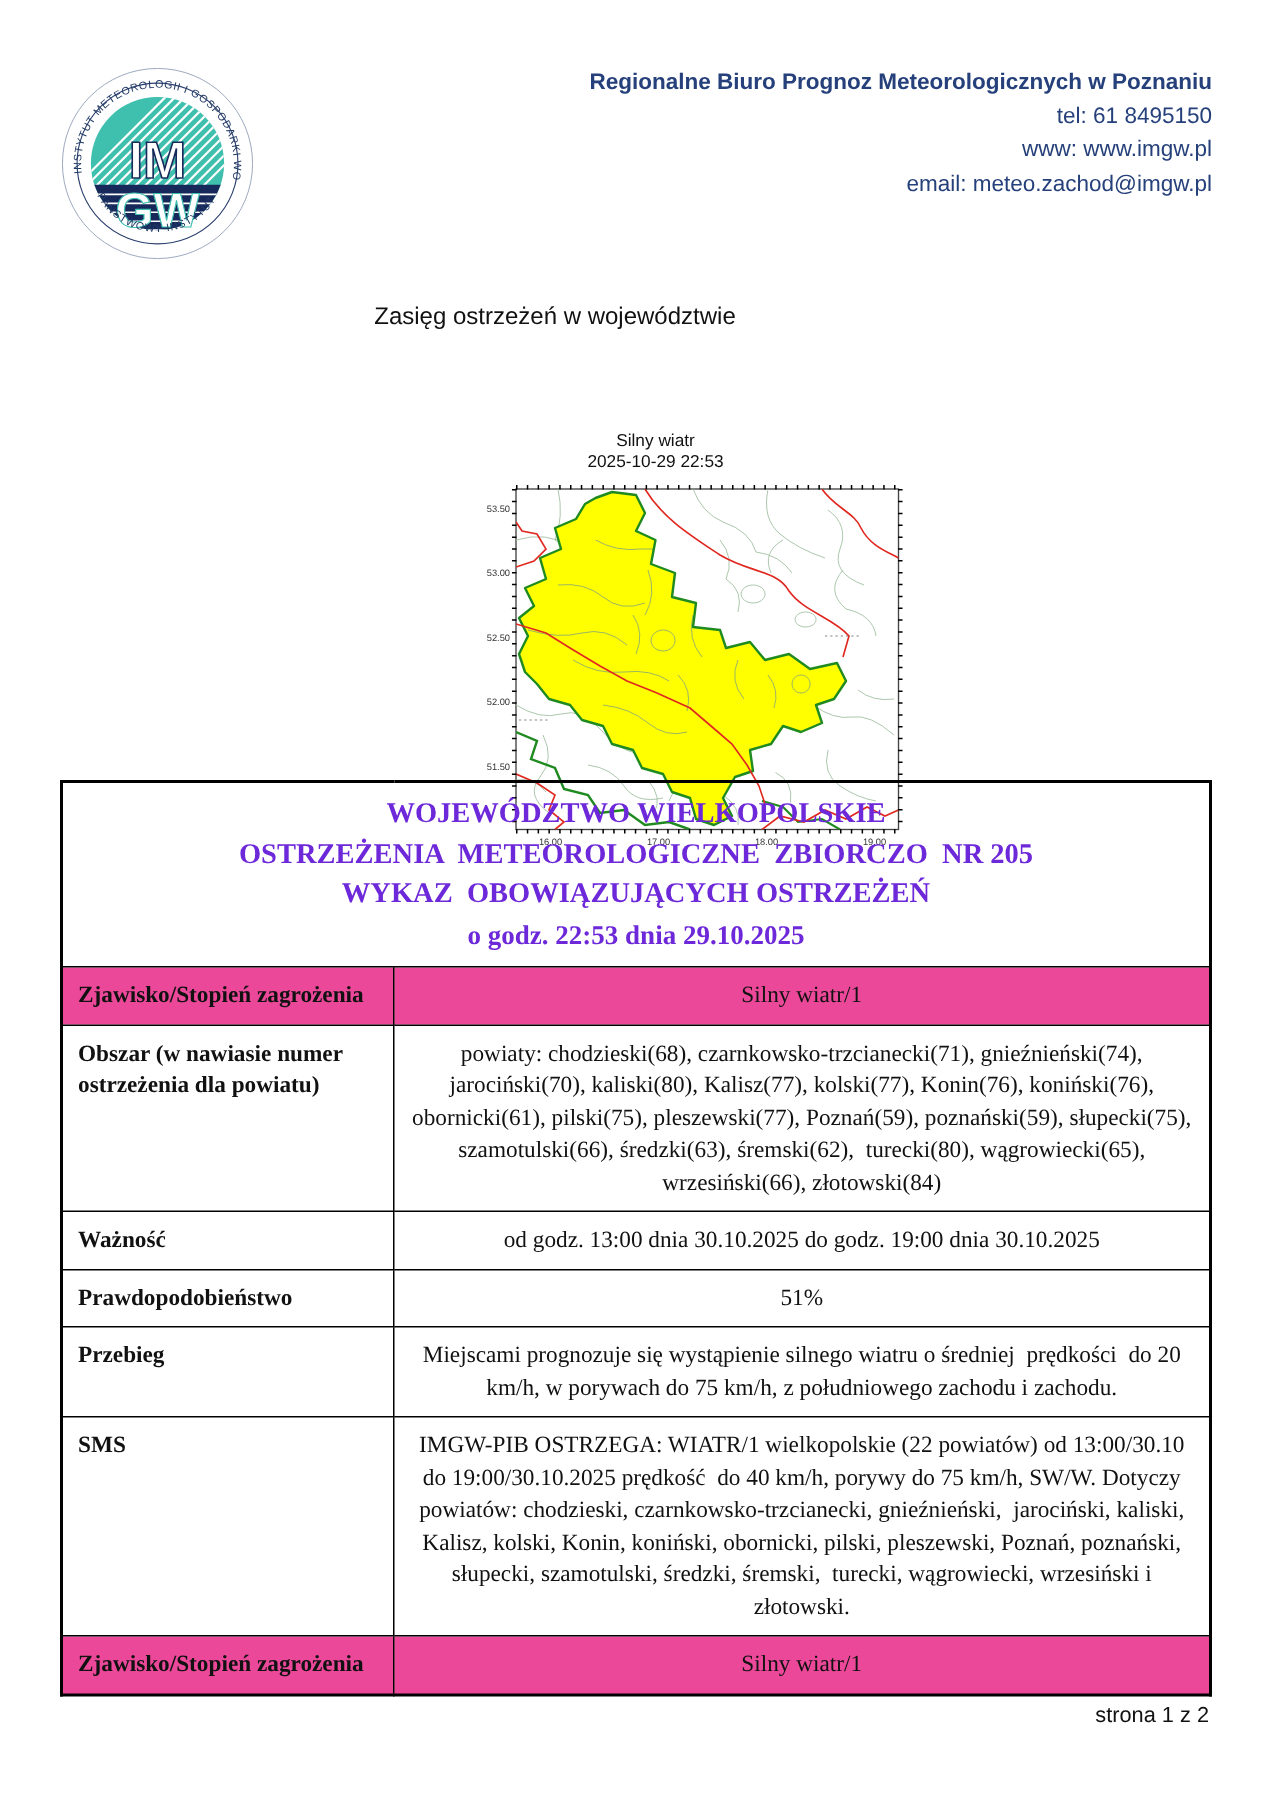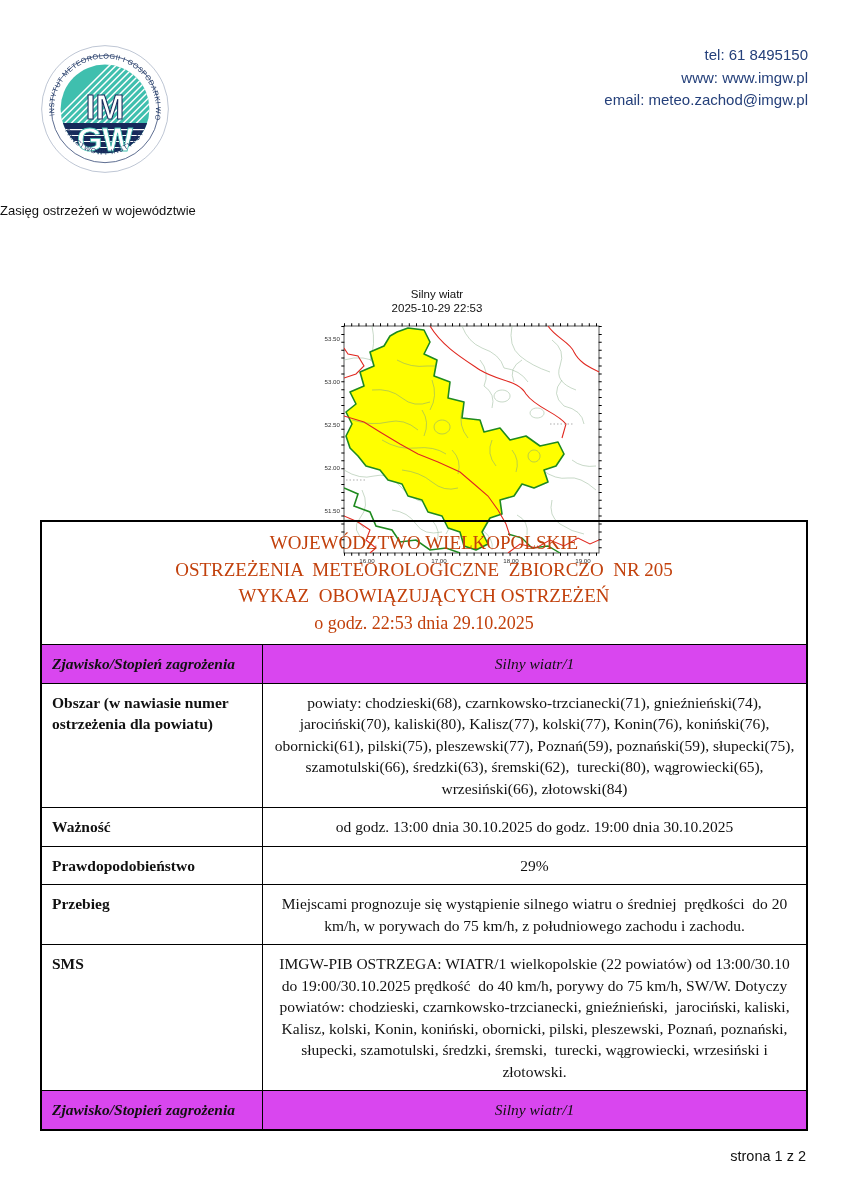--- a/index.html
+++ b/index.html
@@ -6,40 +6,40 @@
   .page{position:relative;width:848px;height:1200px;background:#fff;overflow:hidden;
         font-family:"Liberation Sans",sans-serif;color:#111;}
 
   
   .hdr{position:absolute;top:44px;left:40px;right:40px;display:flex;justify-content:space-between;}
   .logo-wrap{width:130px;height:130px;flex:0 0 auto;}
   .contact{text-align:right;color:#25407a;font-size:15px;line-height:22.5px;}
   .contact .b{font-weight:bold;}
 
   
-  .sec-title{position:absolute;top:203px;left:0;width:740px;
-             font-size:13px;color:#111;}
+  .sec-title{position:absolute;top:203px;left:0;width:740px;text-align:center;
+             font-size:16px;color:#111;}
   .map-block{position:absolute;top:243px;left:0;width:848px;margin-top:44px;}
   .map-cap{text-align:center;font-size:11.5px;line-height:14px;transform:translateX(13px);}
   svg.map{display:block;margin:5px 0 0 312px;}
 
   
   table.bulletin{position:absolute;top:520px;left:40px;width:768px;border-collapse:collapse;
                  border:2px solid #000;font-family:"Liberation Serif",serif;}
   table.bulletin td{border:1px solid #000;vertical-align:top;padding:8px 10px;
                     font-size:15.5px;line-height:21.5px;}
   td.title-cell{text-align:center;padding:13px 8px 9px;}
-  .title-cell div{color:#c2410c;font-weight:normal;font-size:19px;line-height:26.5px;white-space:pre-wrap;}
+  .title-cell div{color:#6d28d9;font-weight:bold;font-size:19px;line-height:26.5px;white-space:pre-wrap;}
   .title-cell div.small{font-size:18px;}
   td.lbl{width:200px;font-weight:bold;}
-  tr.hl td{background:#d946ef;font-style:italic;}
+  tr.hl td{background:#ec4899;}
   td.val{white-space:pre-wrap;text-align:center;}
 
   
-  .footer{position:absolute;top:1136px;right:42px;font-size:14.5px;color:#111;margin-top:12px;}
+  .footer{position:absolute;top:1136px;right:42px;font-size:14.5px;color:#111;}
 </style>
 </head>
 <body>
 
 <div class="page">
 
   <div class="hdr">
     <div class="logo-wrap">
       <svg viewBox="0 0 120 120" width="130" height="130">
         <defs>
@@ -80,20 +80,21 @@
         <text x="60" y="99" text-anchor="middle" font-family="Liberation Sans, sans-serif" font-size="30" font-weight="bold" fill="#ffffff" stroke="#3fbfae" stroke-width="0.7">GW</text>
         <text font-family="Liberation Sans, sans-serif" font-size="6.6" fill="#223a66" letter-spacing="0.4">
           <textPath href="#arcTop" startOffset="4">INSTYTUT METEOROLOGII I GOSPODARKI WODNEJ</textPath>
         </text>
         <text font-family="Liberation Sans, sans-serif" font-size="6.6" fill="#223a66" letter-spacing="0.6">
           <textPath href="#arcBot" startOffset="2">PAŃSTWOWY INSTYTUT BADAWCZY</textPath>
         </text>
       </svg>
     </div>
     <div class="contact">
+      <div class="b">Regionalne Biuro Prognoz Meteorologicznych w Poznaniu</div>
       <div>tel: 61 8495150</div>
       <div>www: www.imgw.pl</div>
       <div>email: meteo.zachod@imgw.pl</div>
     </div>
   </div>
 
   <div class="sec-title">Zasięg ostrzeżeń w województwie</div>
 
   <div class="map-block">
     <div class="map-cap">
@@ -210,21 +211,21 @@
     <tr>
       <td class="lbl">Obszar (w nawiasie numer ostrzeżenia dla powiatu)</td>
       <td class="val">powiaty: chodzieski(68), czarnkowsko-trzcianecki(71), gnieźnieński(74),  jarociński(70), kaliski(80), Kalisz(77), kolski(77), Konin(76), koniński(76), obornicki(61), pilski(75), pleszewski(77), Poznań(59), poznański(59), słupecki(75), szamotulski(66), średzki(63), śremski(62),  turecki(80), wągrowiecki(65), wrzesiński(66), złotowski(84)</td>
     </tr>
     <tr>
       <td class="lbl">Ważność</td>
       <td class="val">od godz. 13:00 dnia 30.10.2025 do godz. 19:00 dnia 30.10.2025</td>
     </tr>
     <tr>
       <td class="lbl">Prawdopodobieństwo</td>
-      <td class="val">29%</td>
+      <td class="val">51%</td>
     </tr>
     <tr>
       <td class="lbl">Przebieg</td>
       <td class="val">Miejscami prognozuje się wystąpienie silnego wiatru o średniej  prędkości  do 20 km/h, w porywach do 75 km/h, z południowego zachodu i zachodu.</td>
     </tr>
     <tr>
       <td class="lbl">SMS</td>
       <td class="val">IMGW-PIB OSTRZEGA: WIATR/1 wielkopolskie (22 powiatów) od 13:00/30.10 do 19:00/30.10.2025 prędkość  do 40 km/h, porywy do 75 km/h, SW/W. Dotyczy powiatów: chodzieski, czarnkowsko-trzcianecki, gnieźnieński,  jarociński, kaliski, Kalisz, kolski, Konin, koniński, obornicki, pilski, pleszewski, Poznań, poznański, słupecki, szamotulski, średzki, śremski,  turecki, wągrowiecki, wrzesiński i złotowski.</td>
     </tr>
     <tr class="hl">

